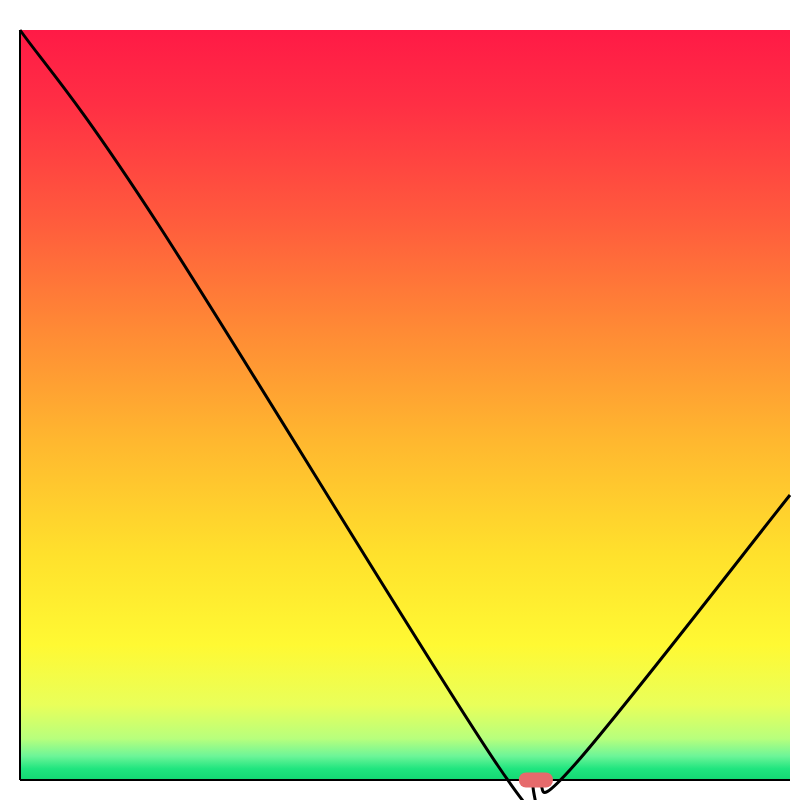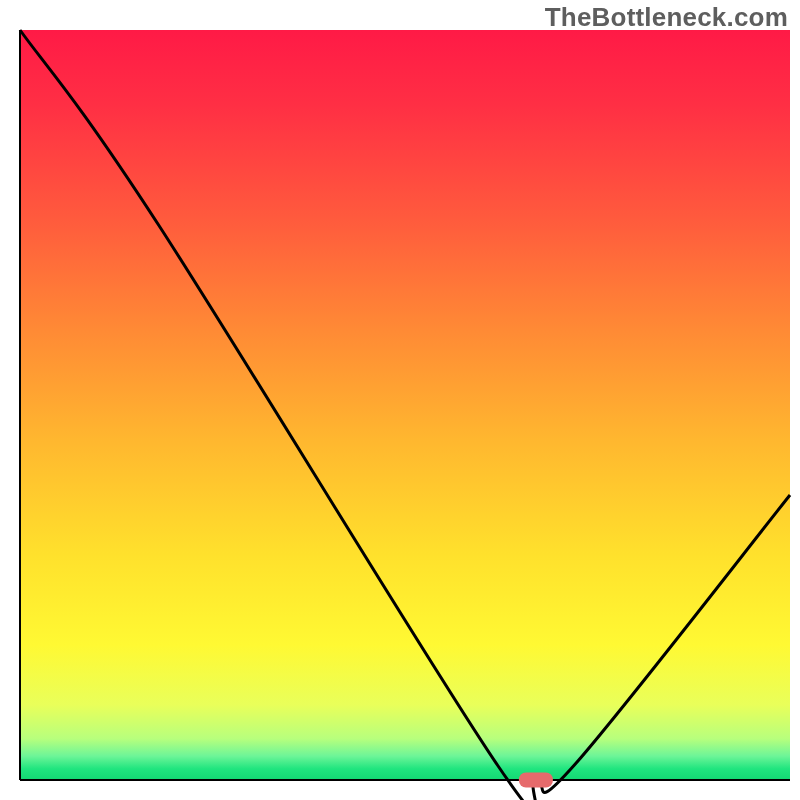--- a/index.html
+++ b/index.html
@@ -31,21 +31,20 @@
     position: absolute;
     top: 0;
     left: 0;
   }
 </style>
 </head>
 <body>
 
 <div class="frame">
 
-  <div class="watermark">TheBottleneck.com</div>
 
   <svg width="800" height="800" viewBox="0 0 800 800">
     <defs>
       <linearGradient id="bg-grad" x1="0" y1="0" x2="0" y2="1">
 
       <stop offset="0%" stop-color="#ff1a46"></stop>
           <stop offset="10%" stop-color="#ff2f44"></stop>
           <stop offset="25%" stop-color="#ff5a3d"></stop>
           <stop offset="40%" stop-color="#ff8a35"></stop>
           <stop offset="55.00000000000001%" stop-color="#ffb82f"></stop>

